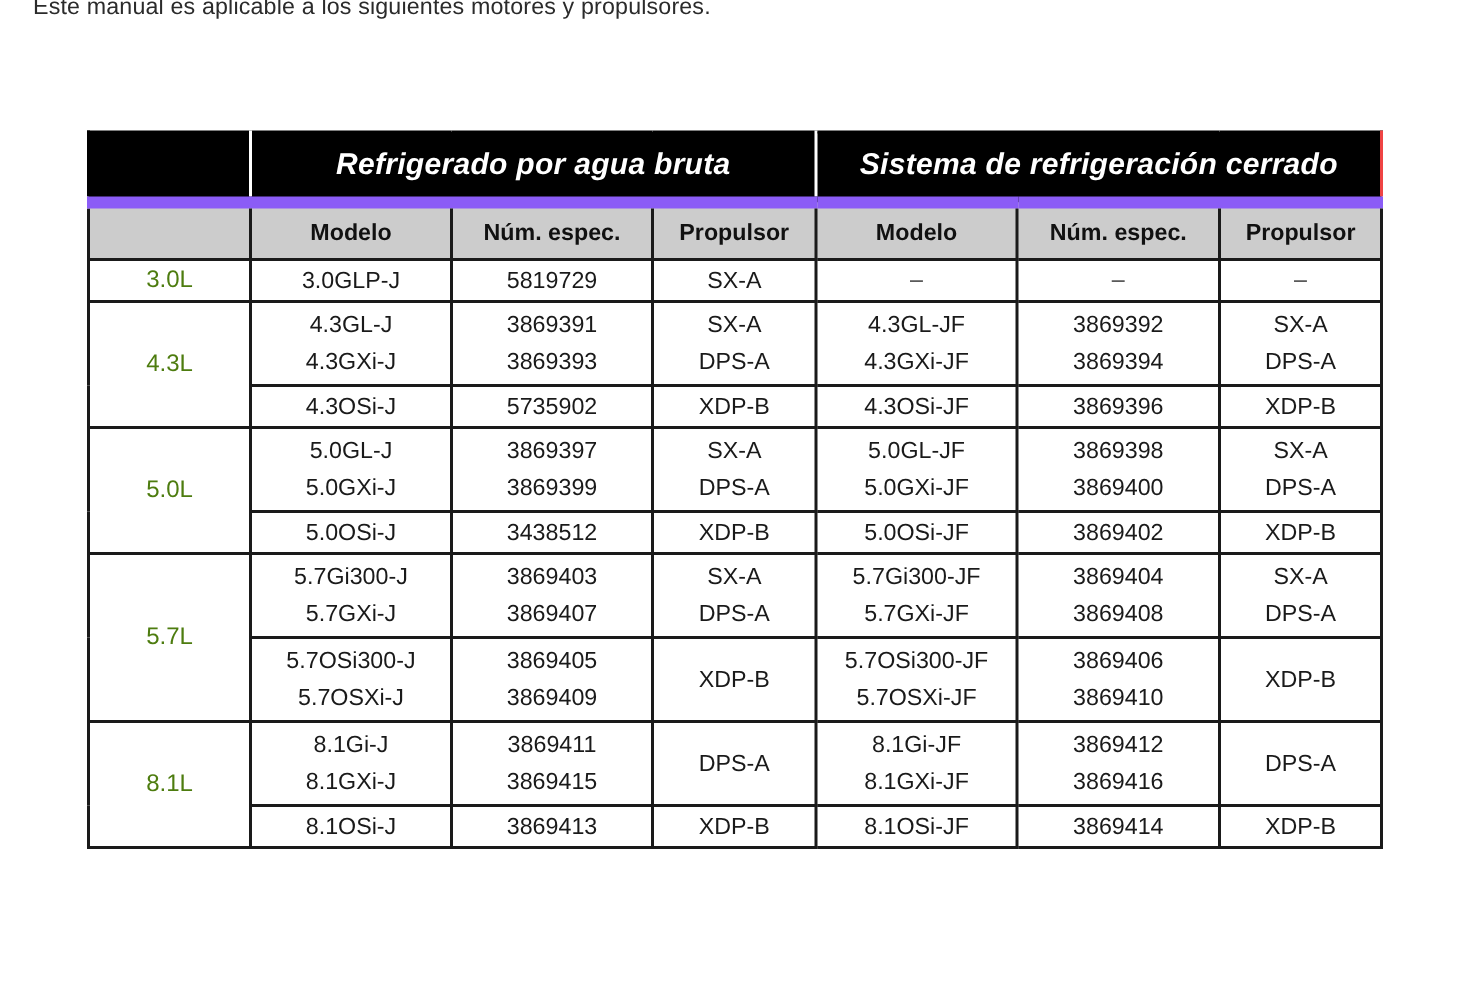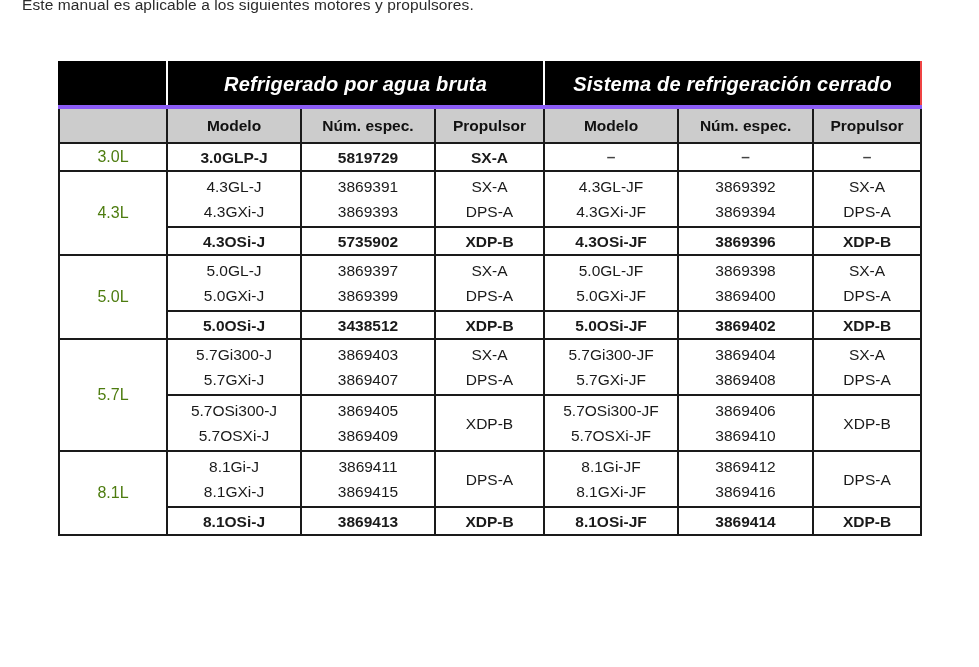--- a/index.html
+++ b/index.html
@@ -23,21 +23,21 @@
     font-size: 15.5px;
     line-height: 20px;
     color: #2b2b2b;
     letter-spacing: 0.1px;
     white-space: nowrap;
   }
 
   #spec-table-wrap {
     position: absolute;
     left: 58px;
-    top: 61px;
+    top: 87px;
     width: 862px;
   }
 
   table.spec-table {
     border-collapse: collapse;
     table-layout: fixed;
     width: 862px;
     background: #ffffff;
   }
 
@@ -80,21 +80,21 @@
     border-right: 2px solid #ef4444;
   }
 
   
   tr.sub-header th {
     background: #cccccc;
     color: #111111;
     height: 33px;
     font-weight: bold;
     font-size: 15.5px;
-    border-top: 4px solid #8b5cf6;
+    border-top: 8px solid #8b5cf6;
     border-bottom: 2px solid #1a1a1a;
   }
   tr.sub-header th.sh-blank {
     background: #cccccc;
   }
 
   
   td.disp-cell {
     font-weight: bold;
     font-size: 16px;
@@ -112,21 +112,20 @@
   }
   td.dash-cell {
     font-size: 15.5px;
     color: #444444;
     padding: 6px 2px;
   }
 
   tr.single-line td.data-cell,
   tr.single-line td.dash-cell {
     height: 26px;
-    font-weight: bold;
   }
   tr.double-line td.data-cell {
     height: 54px;
   }
 </style>
 </head>
 <body>
 
 <div id="intro-text">Este manual es aplicable a los siguientes motores y propulsores.</div>
 

